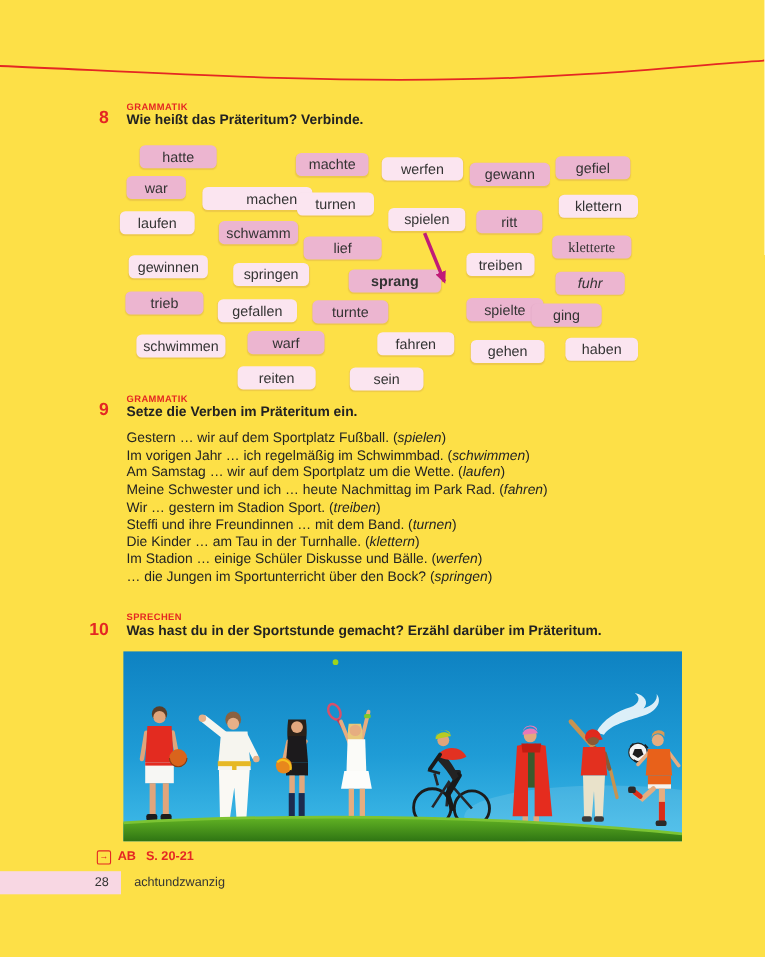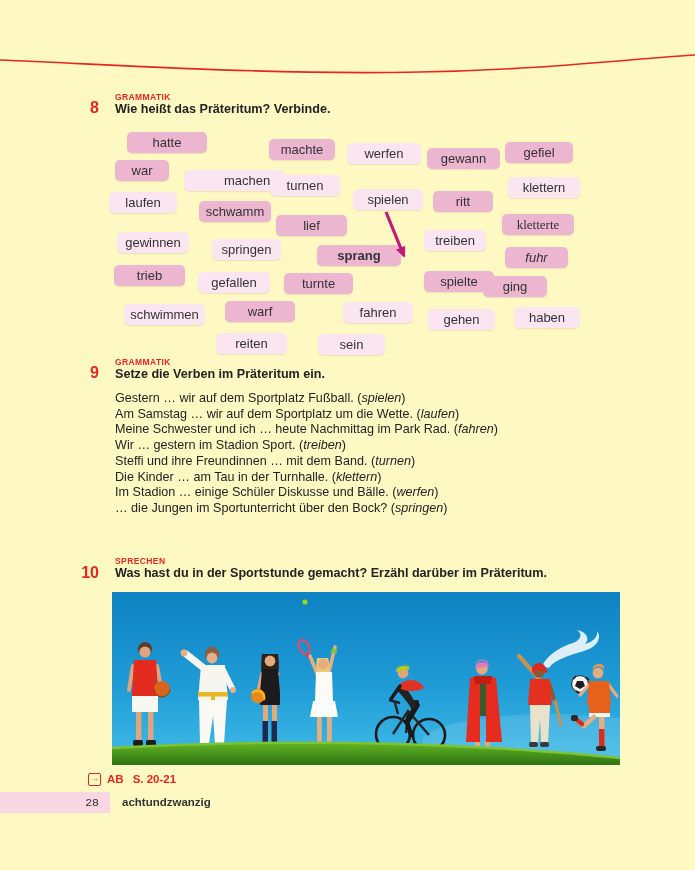--- a/index.html
+++ b/index.html
@@ -1,17 +1,17 @@
 <!DOCTYPE html>
 <html><head>
 <meta charset="utf-8">
 <style>
   html,body{margin:0;padding:0;background:#ffffff;}
   .page{
-    position:relative;width:695px;height:870px;background:#fef9c3;overflow:hidden;
+    position:relative;width:695px;height:870px;background:#fde047;overflow:hidden;
     font-family:"Liberation Sans","DejaVu Sans",sans-serif;color:#2a2a2a;
   }
   .toprule{position:absolute;left:0;top:0;width:695px;height:90px;}
   .tag{
     position:absolute;left:115px;font-size:8.5px;font-weight:bold;color:#e42723;
     letter-spacing:.4px;
   }
   .exnum{
     position:absolute;left:74px;width:25px;text-align:right;
     font-size:16px;font-weight:bold;color:#e42723;
@@ -42,42 +42,42 @@
     width:11px;height:11px;border:1.3px solid #e42723;border-radius:2px;margin-right:6px;
     display:flex;align-items:center;justify-content:center;font-size:8px;font-weight:bold;
     color:#e42723;line-height:1;
   }
   .abpages{margin-left:9px;}
   .pageband{
     position:absolute;left:0;top:792px;width:110px;height:21px;background:#f8d7e3;
   }
   .pagenum{
     position:absolute;left:0;top:792px;width:99px;height:21px;line-height:21px;
-    text-align:right;font-size:11.5px;color:#333;font-family:Liberation Mono, monospace;
+    text-align:right;font-size:11.5px;color:#333;
   }
   .pageword{
     position:absolute;left:122px;top:792px;height:21px;line-height:21px;
-    font-size:11.5px;color:#333;font-weight:bold;
+    font-size:11.5px;color:#333;
   }
 </style>
 </head>
 <body>
 
 <div class="page">
 
   <svg class="toprule" viewBox="0 0 695 90">
     <path d="M0,60 C140,66 280,75 420,72 C540,70 630,59 695,55" fill="none" stroke="#e42723" stroke-width="1.6"></path>
   </svg>
 
   <span class="tag" style="top:92px">GRAMMATIK</span>
   <span class="exnum" style="top:99px">8</span>
   <span class="extitle" style="top:102px">Wie heißt das Präteritum? Verbinde.</span>
 
   <div class="tilefield" id="tilefield">
-      <div class="tile past" style="left: 127px; top: 132px; width: 80px;">hatte</div>
+      <div class="tile past" style="left: 127px; top: 132px; width: 70px;">hatte</div>
       <div class="tile past" style="left: 269px; top: 139px; width: 66px;">machte</div>
       <div class="tile inf" style="left: 347px; top: 143px; width: 74px;">werfen</div>
       <div class="tile past" style="left: 427px; top: 148px; width: 73px;">gewann</div>
       <div class="tile past" style="left: 505px; top: 142px; width: 68px;">gefiel</div>
       <div class="tile past" style="left: 115px; top: 160px; width: 54px;">war</div>
       <div class="tile inf" style="left: 184px; top: 170px; width: 74px; padding-left: 26px;">machen</div>
       <div class="tile inf" style="left: 270px; top: 175px; width: 70px;">turnen</div>
       <div class="tile inf" style="left: 508px; top: 177px; width: 72px;">klettern</div>
       <div class="tile inf" style="left: 109px; top: 192px; width: 68px;">laufen</div>
       <div class="tile past" style="left: 199px; top: 201px; width: 72px;">schwamm</div>
@@ -112,20 +112,21 @@
     </defs>
     <path d="M386,212 L404,256" fill="none" stroke="#c01b78" stroke-width="3.2" marker-end="url(#ah)"></path>
   </svg>
 
   <span class="tag" style="top:357px">GRAMMATIK</span>
   <span class="exnum" style="top:364px">9</span>
   <span class="extitle" style="top:367px">Setze die Verben im Präteritum ein.</span>
 
   <div class="sentences" id="sentences">
       <div>Gestern … wir auf dem Sportplatz Fußball. (<i>spielen</i>)</div>
+      <div>Im vorigen Jahr … ich regelmäßig im Schwimmbad. (<i>schwimmen</i>)</div>
       <div>Am Samstag … wir auf dem Sportplatz um die Wette. (<i>laufen</i>)</div>
       <div>Meine Schwester und ich … heute Nachmittag im Park Rad. (<i>fahren</i>)</div>
       <div>Wir … gestern im Stadion Sport. (<i>treiben</i>)</div>
       <div>Steffi und ihre Freundinnen … mit dem Band. (<i>turnen</i>)</div>
       <div>Die Kinder … am Tau in der Turnhalle. (<i>klettern</i>)</div>
       <div>Im Stadion … einige Schüler Diskusse und Bälle. (<i>werfen</i>)</div>
       <div>… die Jungen im Sportunterricht über den Bock? (<i>springen</i>)</div>
     </div>
 
   <span class="tag" style="top:556px">SPRECHEN</span>

